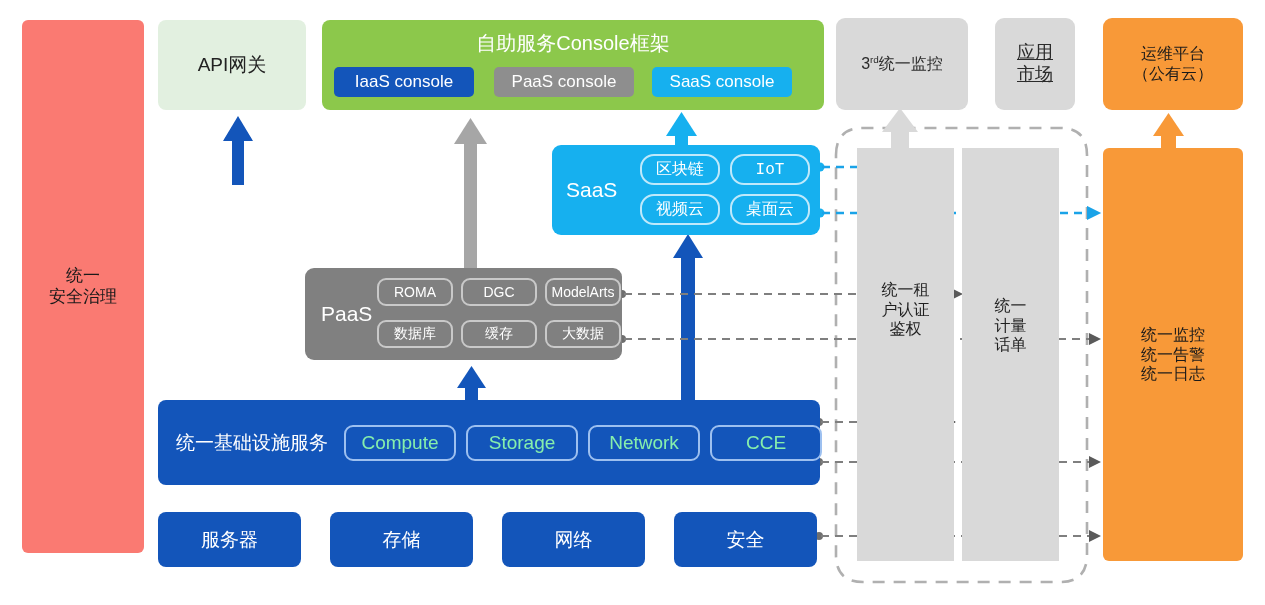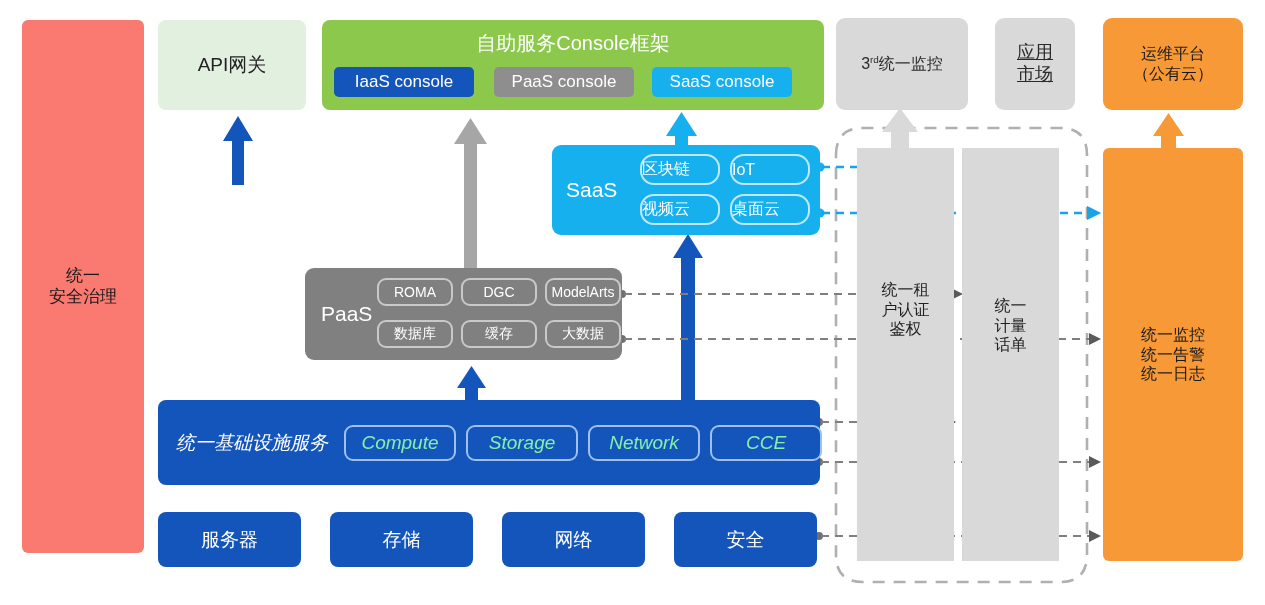--- a/index.html
+++ b/index.html
@@ -26,29 +26,29 @@
   .grayBox{background:#d9d9d9;border-radius:9px;color:#2b2b2b;font-size:16px;}
   .grayBox.small{font-size:18px;}
 
   
   .orange{background:#f89938;border-radius:6px;color:#1a1a1a;font-size:16px;}
   .orangeTop{border-radius:9px;font-size:16px;}
 
   
   .saas{position:absolute;background:#16b0ef;border-radius:9px;box-sizing:border-box;}
   .saasLabel{position:absolute;color:#fff;font-size:21px;left:14px;top:50%;transform:translateY(-50%);}
-  .pill{position:absolute;border:2px solid #bfe9fb;border-radius:14px;display:flex;align-items:center;color:#ffffff;font-size:16px;box-sizing:border-box;}
+  .pill{position:absolute;border:2px solid #bfe9fb;border-radius:14px;display:flex;align-items:center;justify-content:center;color:#ffffff;font-size:16px;box-sizing:border-box;font-family:Liberation Mono, monospace;}
 
   
   .paas{position:absolute;background:#808080;border-radius:9px;box-sizing:border-box;}
   .paasLabel{position:absolute;color:#fff;font-size:21px;left:16px;top:50%;transform:translateY(-50%);}
   .ppill{position:absolute;border:2px solid #c9c9c9;border-radius:9px;display:flex;align-items:center;justify-content:center;color:#ffffff;font-size:14px;box-sizing:border-box;}
 
   
-  .infra{position:absolute;background:#1355ba;border-radius:8px;box-sizing:border-box;font-style:italic;}
+  .infra{position:absolute;background:#1355ba;border-radius:8px;box-sizing:border-box;}
   .infraLabel{position:absolute;color:#fff;font-size:19px;left:18px;top:50%;transform:translateY(-50%);}
   .ipill{position:absolute;border:2px solid #9dc0f0;border-radius:9px;display:flex;align-items:center;justify-content:center;color:#86efac;font-size:19px;box-sizing:border-box;}
 
   
   .bblue{background:#1355ba;border-radius:8px;color:#fff;font-size:19px;}
 
   
   .col{position:absolute;background:#d9d9d9;box-sizing:border-box;display:flex;align-items:flex-start;justify-content:center;padding-top:0;}
   .colTxt{position:absolute;left:0;right:0;text-align:center;color:#1f1f1f;font-size:16px;line-height:1.22;white-space:pre-line;}
 

